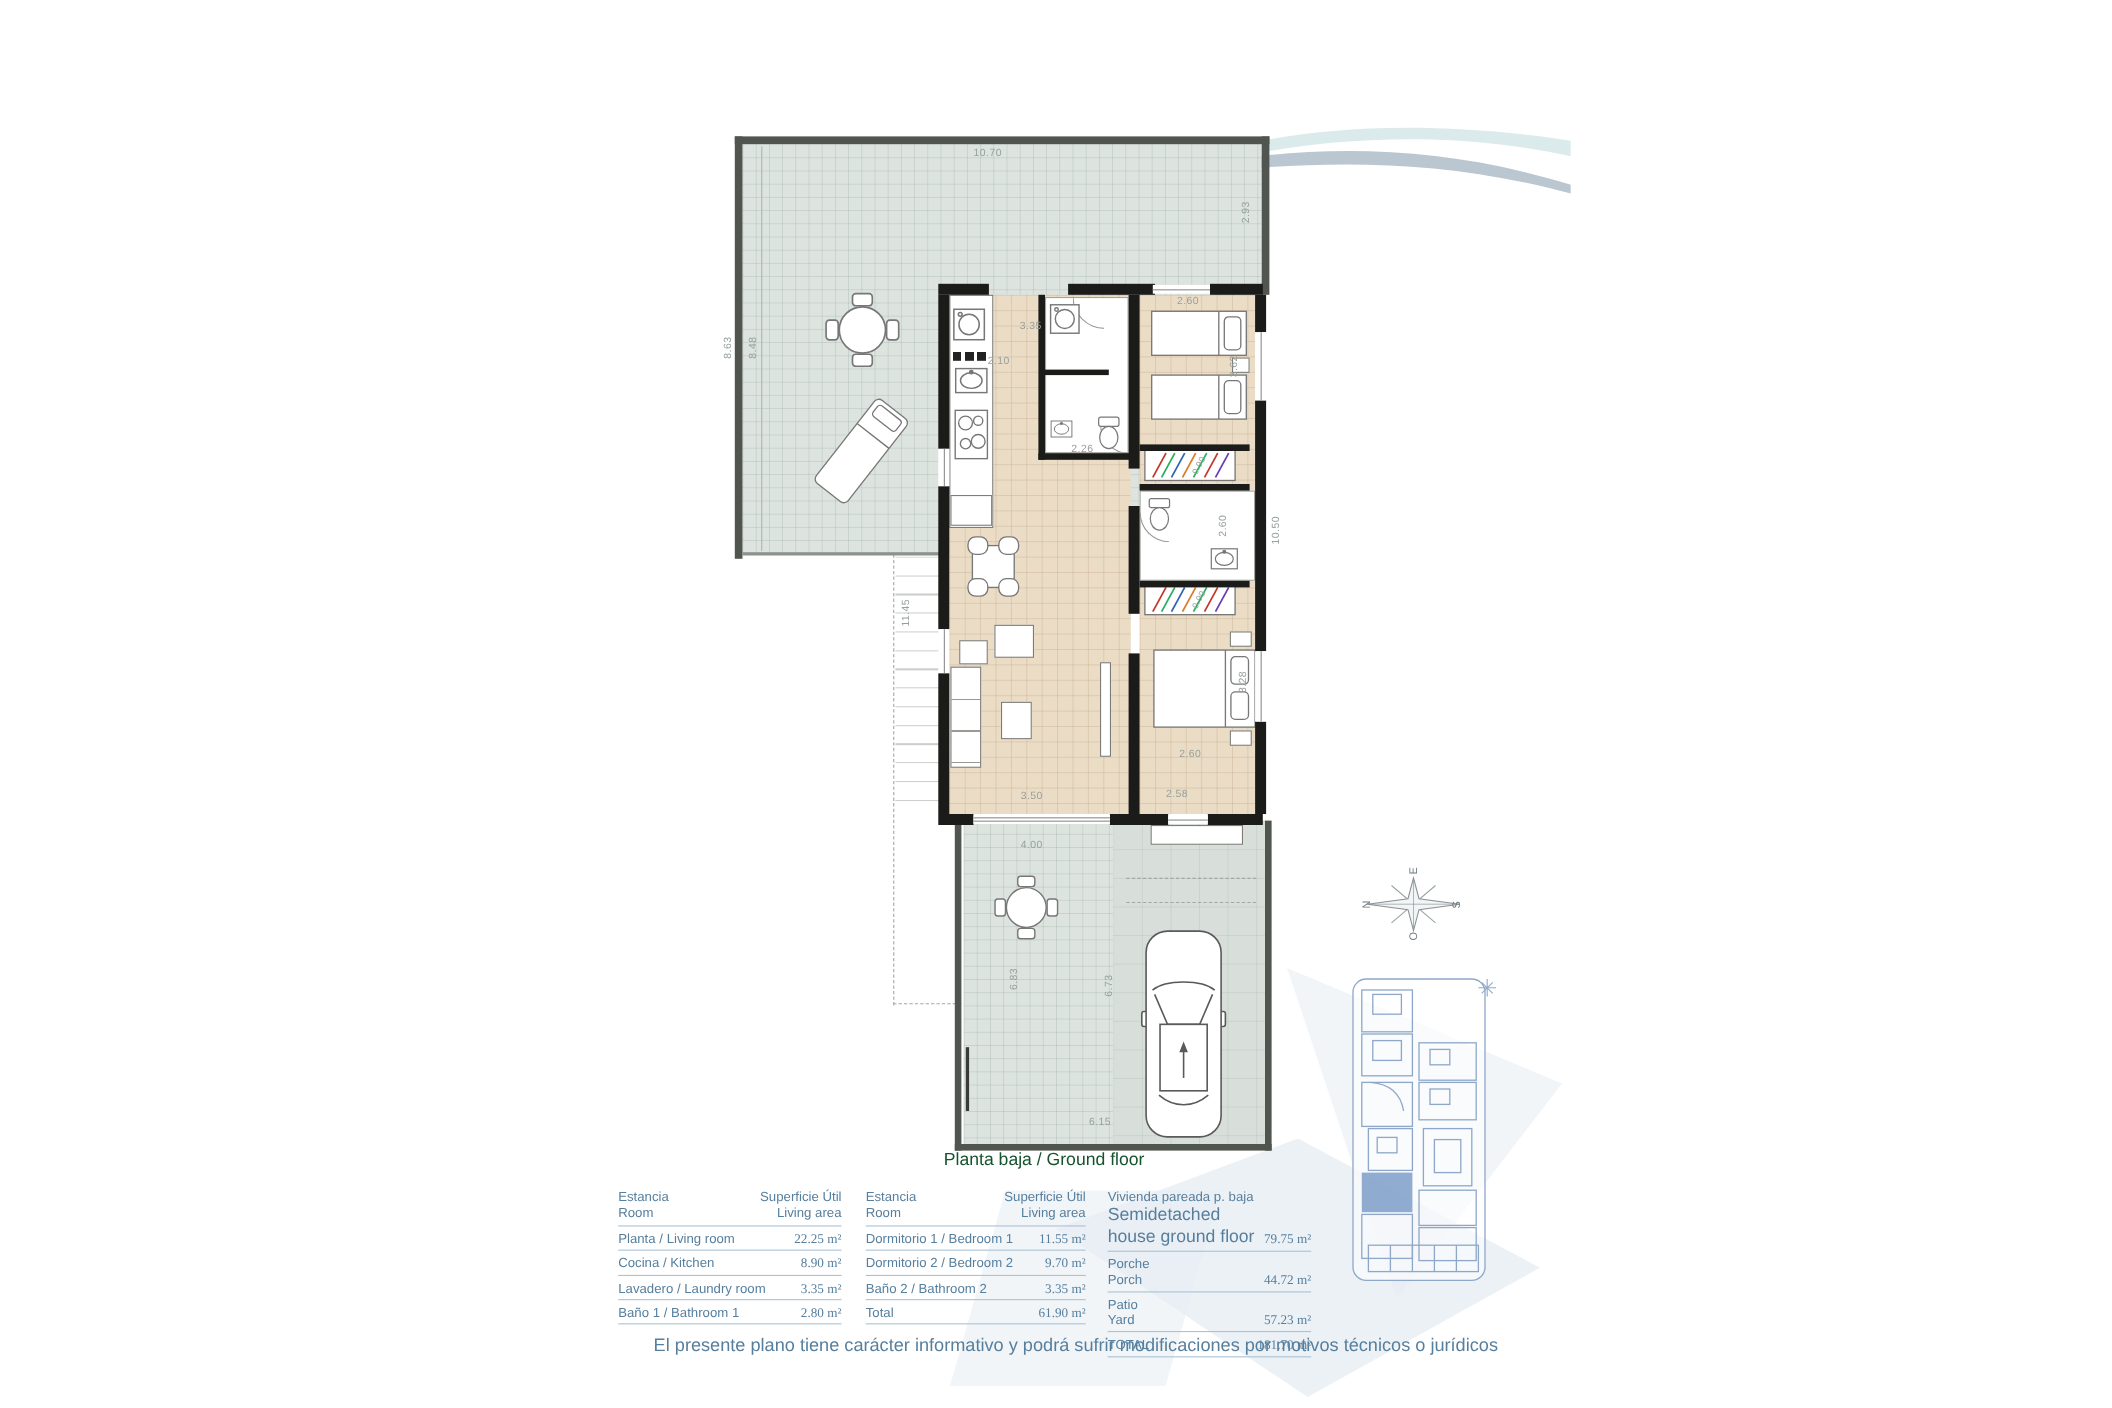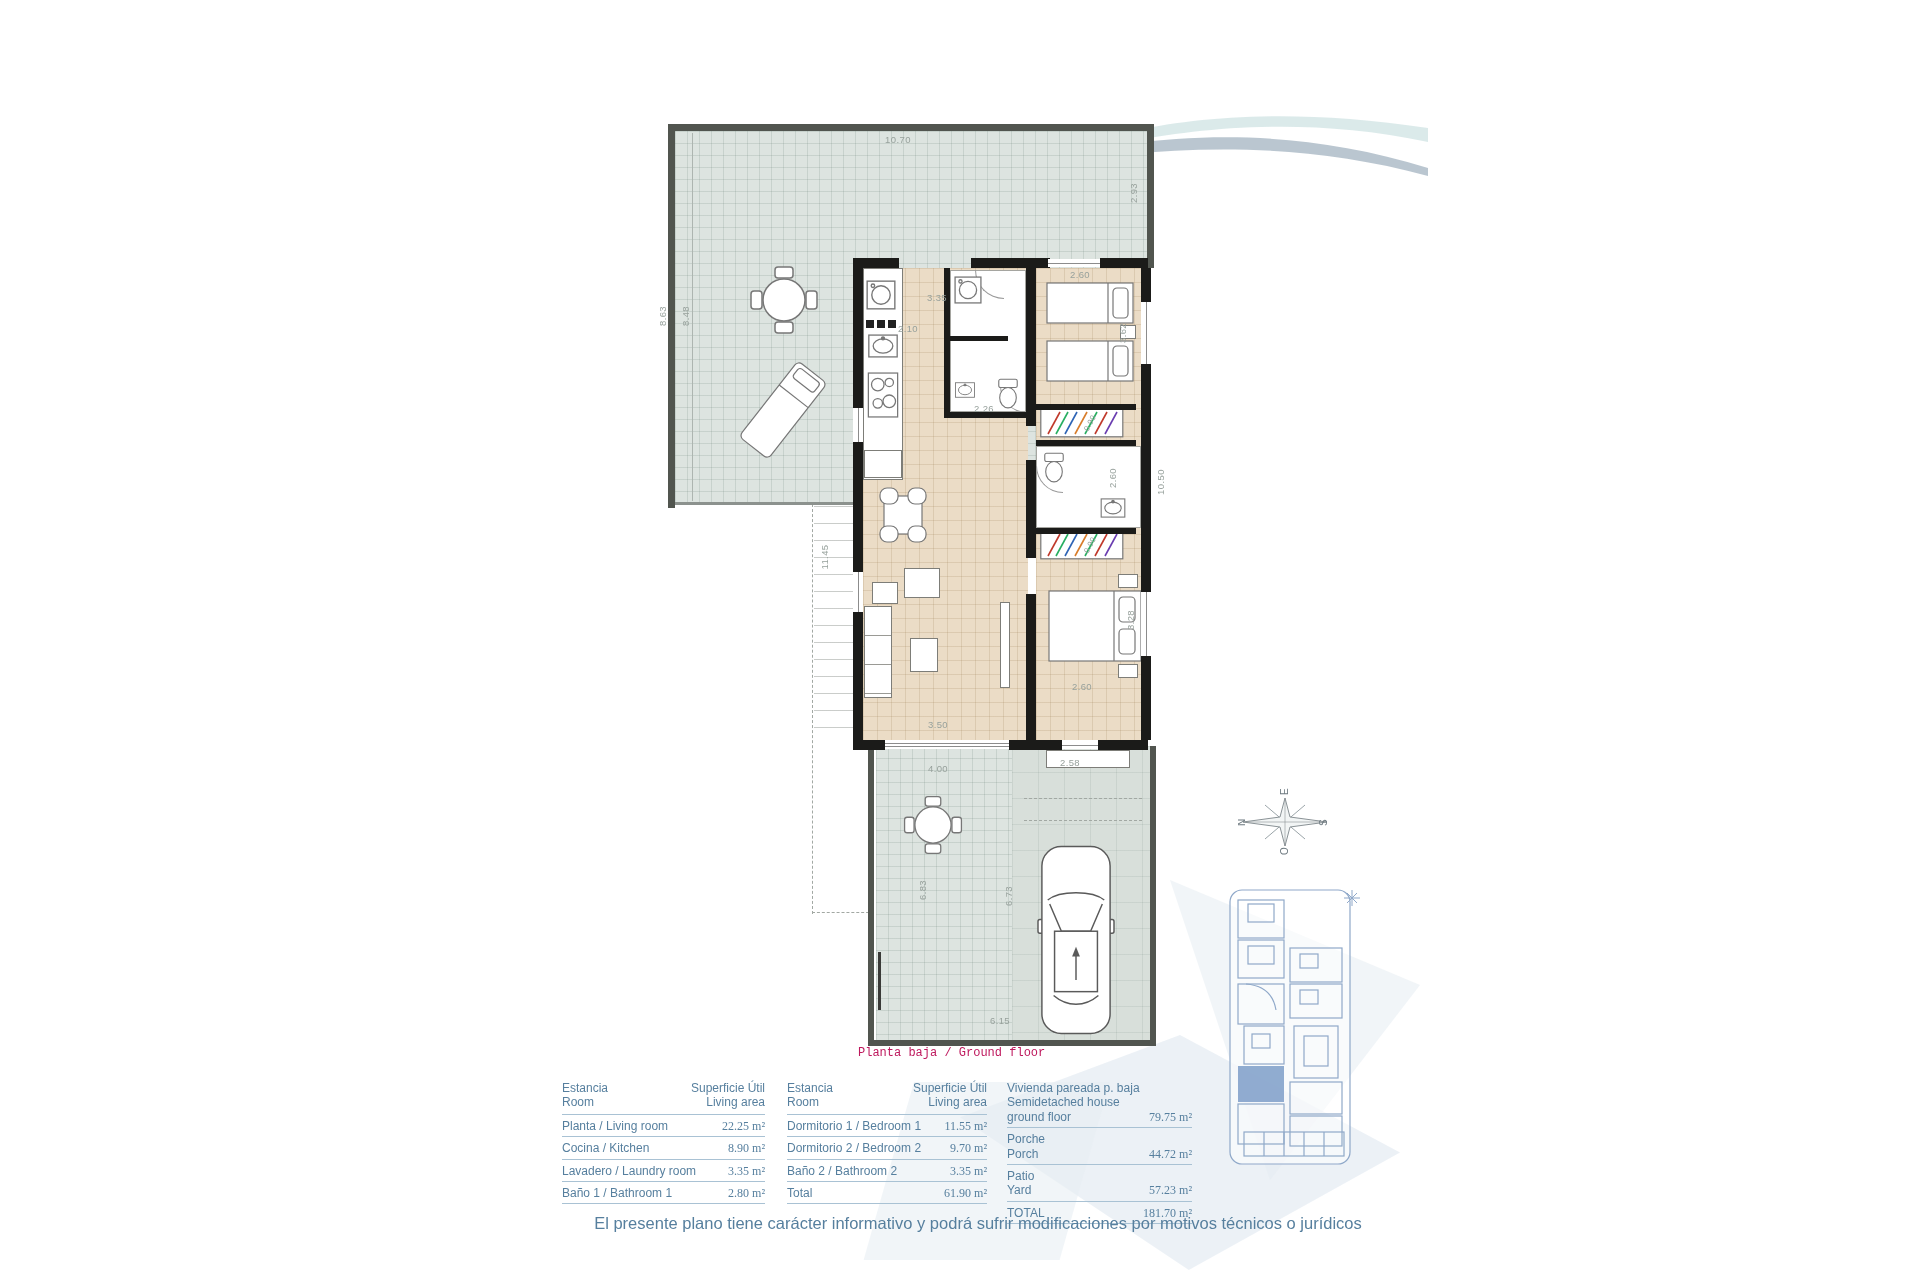--- a/index.html
+++ b/index.html
@@ -40,28 +40,28 @@
     background-image:repeating-linear-gradient(180deg,rgba(150,155,150,.5) 0 1px,transparent 1px 17px);}
   
   .dim{position:absolute;font-size:9.5px;color:#97a19c;white-space:nowrap;z-index:40;
        transform:translate(-50%,-50%);letter-spacing:.4px;}
   .dim.v{transform:translate(-50%,-50%) rotate(-90deg);}
   .dim.t{font-size:8px;transform:translate(-50%,-50%) rotate(-62deg);}
   
   .wm{position:absolute;color:rgba(255,255,255,.78);font-size:34px;letter-spacing:3px;z-index:45;}
   .poly{position:absolute;z-index:1;}
   
-  .cap{position:absolute;color:#be185d;font-size:12px;z-index:50;font-family:Liberation Mono, monospace;}
+  .cap{position:absolute;color:#14532d;font-size:16px;z-index:50;}
   .areas{position:absolute;color:#567f9e;font-size:12px;line-height:1.2;z-index:50;}
   .areas .hd{display:flex;justify-content:space-between;border-bottom:1px solid #a9c2d4;
              padding-bottom:4px;align-items:flex-end;}
   .areas .hd .c2{text-align:right;}
   .areas .row{display:flex;justify-content:space-between;border-bottom:1px solid #a9c2d4;
               padding:4px 0 3px;align-items:flex-end;}
-  .areas .sub{font-size:12px;}
+  .areas .sub{font-size:16px;}
   .areas .val{white-space:nowrap;padding-left:8px;font-family:Liberation Serif, serif;}
   .disc{position:absolute;left:58px;width:1840px;text-align:center;color:#567f9e;
         font-size:16.5px;z-index:50;}
   svg.icon{position:absolute;z-index:26;overflow:visible;}
 </style>
 </head>
 <body>
 
 <div id="stage">
 
@@ -297,21 +297,21 @@
   <span class="dim v" style="left:1122px;top:333px">3.62</span>
   <span class="dim" style="left:984px;top:408px">2.26</span>
   <span class="dim v" style="left:1160px;top:482px">10.50</span>
   <span class="dim v" style="left:824px;top:557px">11.45</span>
   <span class="dim v" style="left:1112px;top:478px">2.60</span>
   <span class="dim t" style="left:1090px;top:423px">0.90</span>
   <span class="dim t" style="left:1090px;top:545px">0.90</span>
   <span class="dim v" style="left:1130px;top:620px">3.28</span>
   <span class="dim" style="left:1082px;top:686px">2.60</span>
   <span class="dim" style="left:938px;top:724px">3.50</span>
-  <span class="dim" style="left:1070px;top:762px">2.58</span>
+  <span class="dim" style="left:1070px;top:722px">2.58</span>
   <span class="dim" style="left:938px;top:768px">4.00</span>
   <span class="dim v" style="left:922px;top:890px">6.83</span>
   <span class="dim v" style="left:1008px;top:896px">6.73</span>
   <span class="dim" style="left:1000px;top:1020px">6.15</span>
 
 
   <svg class="abs" style="left:1238px;top:786px;z-index:20" width="90" height="70" viewBox="0 0 90 70">
     <line x1="27" y1="19" x2="67" y2="53" stroke="#9aa4a8" stroke-width="1"></line>
     <line x1="67" y1="19" x2="27" y2="53" stroke="#9aa4a8" stroke-width="1"></line>
     <polygon points="47,12 52,31 89,36 52,41 47,60 42,41 5,36 42,31" fill="#f2f5f5" stroke="#8a9296" stroke-width="1"></polygon>

